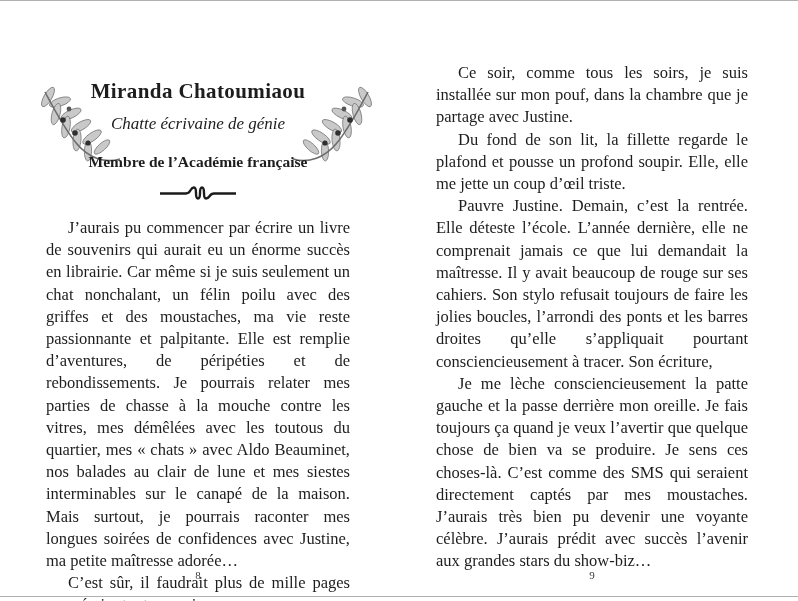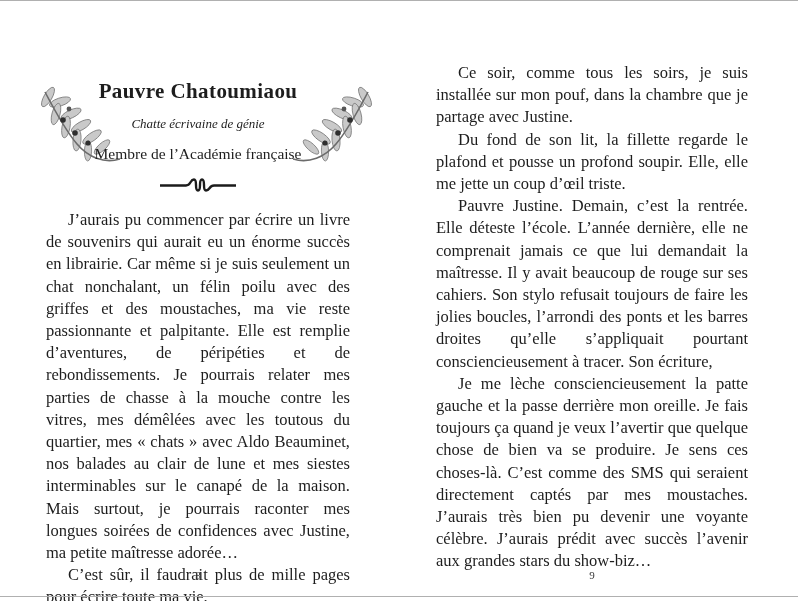--- a/index.html
+++ b/index.html
@@ -17,22 +17,22 @@
   .edge-line.top { top: 0; }
   .edge-line.bottom { top: 596px; }
 
   .page { position: absolute; top: 0; width: 399px; height: 601px; box-sizing: border-box; }
   .page.left  { left: 0; }
   .page.right { left: 399px; }
 
   
   .chapter-header { position: relative; margin: 79px 49px 0 46px; text-align: center; }
   .author-name   { font-size: 21px; font-weight: bold; letter-spacing: 0.4px; line-height: 24px; }
-  .author-role   { font-style: italic; font-size: 13px; line-height: 20px; margin-top: 11px; }
-  .author-membership { font-weight: normal; font-size: 15.5px; line-height: 19px; margin-top: 10px; }
+  .author-role   { font-style: italic; font-size: 17px; line-height: 20px; margin-top: 11px; }
+  .author-membership { font-weight: bold; font-size: 15.5px; line-height: 19px; margin-top: 18px; }
   .divider-wrap  { margin-top: 13px; height: 18px; }
 
   .branch { position: absolute; top: 85px; width: 88px; height: 92px; }
   .branch.b-left  { left: 32px; }
   .branch.b-right { left: 293px; transform: scaleX(-1); }
 
   
   .text-col {
     text-align: justify;
     font-size: 16.5px;
@@ -107,21 +107,21 @@
         <g fill="#2f2f2f">
           <circle cx="31" cy="35" r="2.8"></circle>
           <circle cx="43" cy="48" r="2.8"></circle>
           <circle cx="56" cy="58" r="2.6"></circle>
         </g>
         <circle cx="37" cy="24" r="2.4" fill="#555555"></circle>
       </svg>
     </span>
 
     <div class="chapter-header">
-      <div class="author-name">Pauvre Chatoumiaou</div>
+      <div class="author-name">Miranda Chatoumiaou</div>
       <div class="author-role">Chatte écrivaine de génie</div>
       <div class="author-membership">Membre de l’Académie française</div>
       <div class="divider-wrap">
         <svg width="76" height="18" viewBox="0 0 76 18">
           <path d="M0 9.5 H26 C31 9.5 30 3.5 34 3.5 C38 3.5 34 14.5 38 14.5 C42 14.5 38 3.5 42 3.5 C46 3.5 42 14.5 46 14.5 C50 14.5 49 9.5 54 9.5 H76" fill="none" stroke="#1b1b1b" stroke-width="2.4" stroke-linecap="round"></path>
         </svg>
       </div>
     </div>
 
     <div class="text-col">

